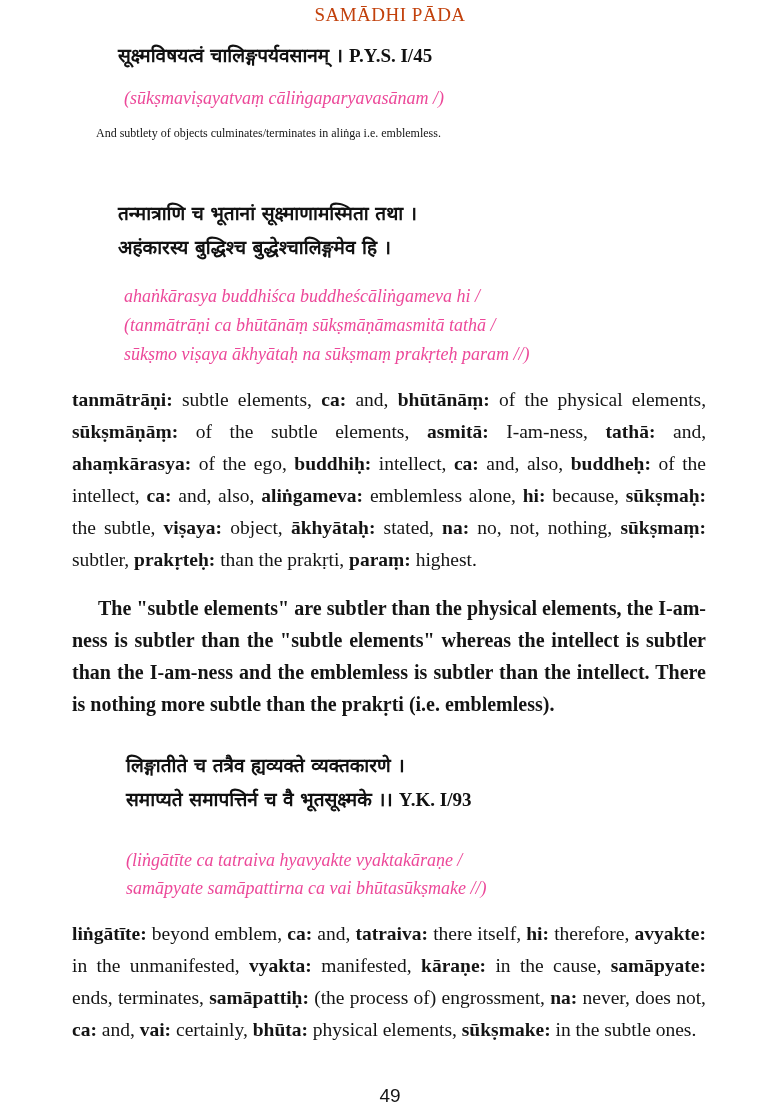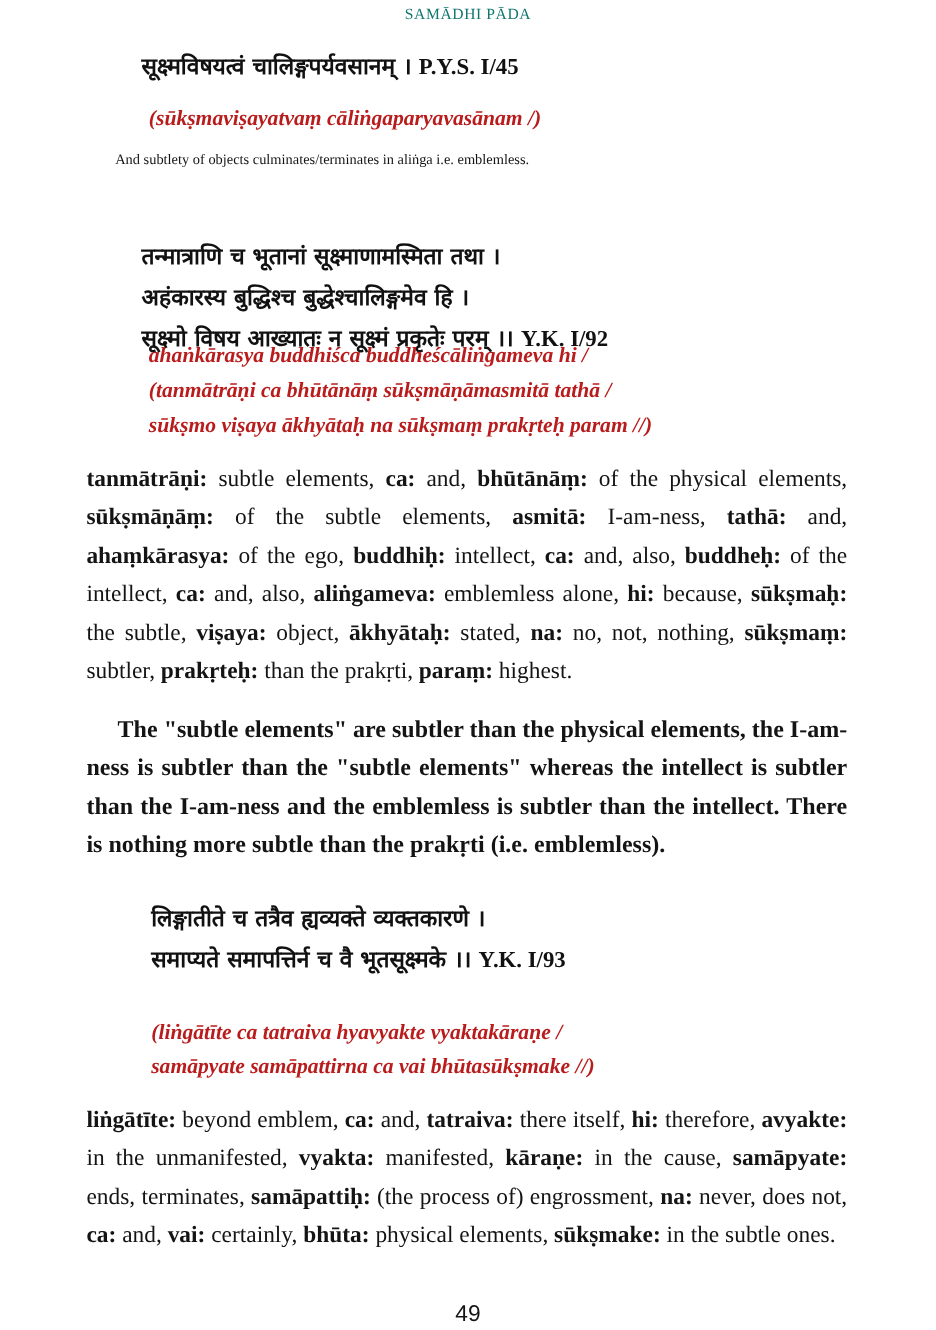--- a/index.html
+++ b/index.html
@@ -3,25 +3,25 @@
   <meta charset="utf-8">
   <style>
     html, body { margin: 0; padding: 0; }
     body {
       width: 780px; height: 1108px; background: #ffffff; color: #141414;
       font-family: "Liberation Serif", serif; position: relative; overflow: hidden;
     }
     .abs { position: absolute; }
     .running-head {
       left: 0; width: 780px; top: 4px; text-align: center;
-      font-size: 13px; letter-spacing: 0.5px; color: #0f766e;
+      font-size: 19px; letter-spacing: 0.5px; color: #c2410c;
     }
     .skt { font-family: "DejaVu Sans", sans-serif; font-weight: bold; font-size: 19px; color: #111; white-space: nowrap; }
     .ref { font-family: "Liberation Serif", serif; font-weight: bold; font-size: 19px; margin-left: 6px; }
-    .translit { font-style: italic; font-weight: bold; font-size: 18px; white-space: nowrap; color: #b91c1c; }
+    .translit { font-style: italic; font-weight: normal; font-size: 18px; white-space: nowrap; color: #ec4899; }
     .summary { font-weight: normal; font-size: 12px; white-space: nowrap; }
     .gloss { left: 72px; width: 634px; font-size: 19.5px; line-height: 32px; text-align: justify; }
     .gloss b { font-weight: bold; }
     .explain {
       left: 72px; width: 634px; font-weight: bold; font-size: 20px; line-height: 32px;
       text-align: justify; text-indent: 26px;
     }
     .line { display: block; }
     .page-number {
       left: 0; width: 780px; top: 1085px; text-align: center;
@@ -35,21 +35,20 @@
 
 <div class="abs skt" style="left:118px; top:42px;">
   <span>सूक्ष्मविषयत्वं चालिङ्गपर्यवसानम् ।</span><span class="ref">P.Y.S. I/45</span>
 </div>
 <div class="abs translit" style="left:124px; top:88px;">(sūkṣmaviṣayatvaṃ cāliṅgaparyavasānam /)</div>
 <div class="abs summary" style="left:96px; top:126px;">And subtlety of objects culminates/terminates in aliṅga i.e. emblemless.</div>
 
 <div class="abs" style="left:118px; top:172px;">
   <div class="skt line" style="height:34px;margin-top:28px;">तन्मात्राणि च भूतानां सूक्ष्माणामस्मिता तथा ।</div>
   <div class="skt line" style="height:34px;">अहंकारस्य बुद्धिश्च बुद्धेश्चालिङ्गमेव हि ।</div>
-  <div class="skt line" style="height:34px;"><span>सूक्ष्मो विषय आख्यातः न सूक्ष्मं प्रकृतेः परम् ।।</span><span class="ref">Y.K. I/92</span></div>
 </div>
 <div class="abs" style="left:124px; top:286px;">
   <div class="translit line" style="height:29px;">ahaṅkārasya buddhiśca buddheścāliṅgameva hi /</div>
   <div class="translit line" style="height:29px;">(tanmātrāṇi ca bhūtānāṃ sūkṣmāṇāmasmitā tathā /</div>
   <div class="translit line" style="height:29px;">sūkṣmo viṣaya ākhyātaḥ na sūkṣmaṃ prakṛteḥ param //)</div>
 </div>
 
 <div class="abs gloss" style="top:384px;" id="gloss1"><b>tanmātrāṇi:</b><span> subtle elements, </span><b>ca:</b><span> and, </span><b>bhūtānāṃ:</b><span> of the physical elements, </span><b>sūkṣmāṇāṃ:</b><span> of the subtle elements, </span><b>asmitā:</b><span> I-am-ness, </span><b>tathā:</b><span> and, </span><b>ahaṃkārasya:</b><span> of the ego, </span><b>buddhiḥ:</b><span> intellect, </span><b>ca:</b><span> and, also, </span><b>buddheḥ:</b><span> of the intellect, </span><b>ca:</b><span> and, also, </span><b>aliṅgameva:</b><span> emblemless alone, </span><b>hi:</b><span> because, </span><b>sūkṣmaḥ:</b><span> the subtle, </span><b>viṣaya:</b><span> object, </span><b>ākhyātaḥ:</b><span> stated, </span><b>na:</b><span> no, not, nothing, </span><b>sūkṣmaṃ:</b><span> subtler, </span><b>prakṛteḥ:</b><span> than the prakṛti, </span><b>paraṃ:</b><span> highest.</span></div>
 
 <div class="abs explain" style="top:592px;">The "subtle elements" are subtler than the physical elements, the I-am-ness is subtler than the "subtle elements" whereas the intellect is subtler than the I-am-ness and the emblemless is subtler than the intellect. There is nothing more subtle than the prakṛti (i.e. emblemless).</div>

